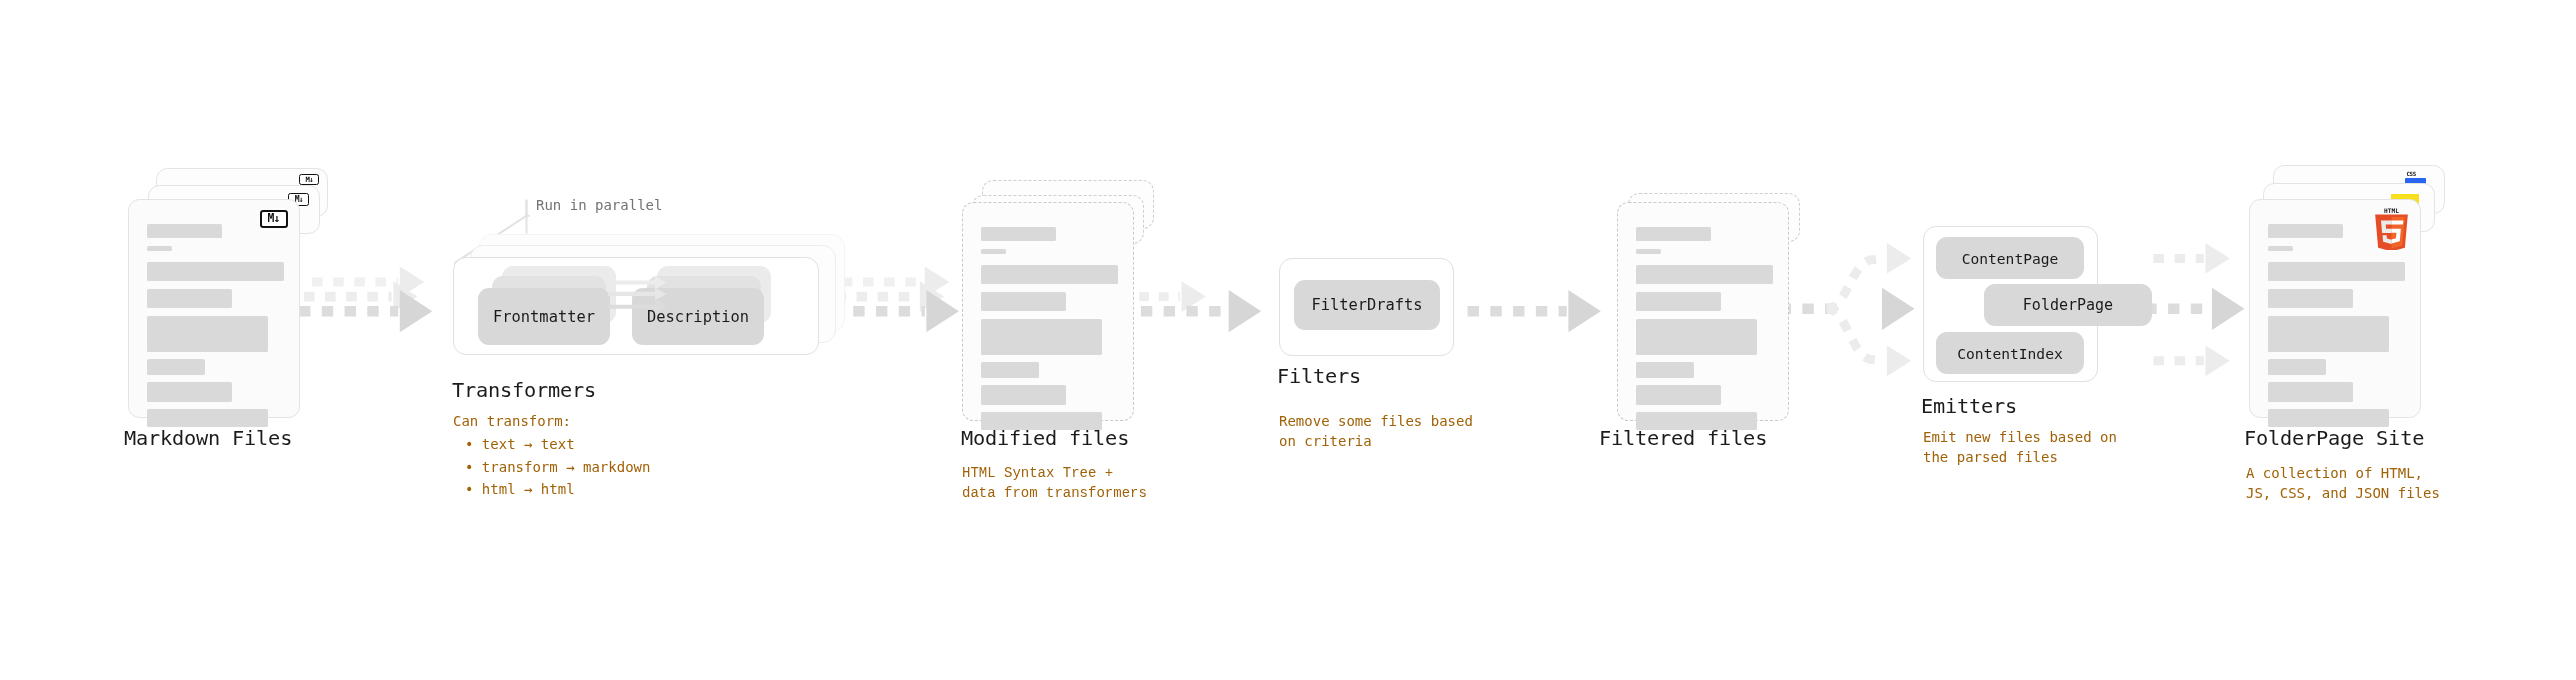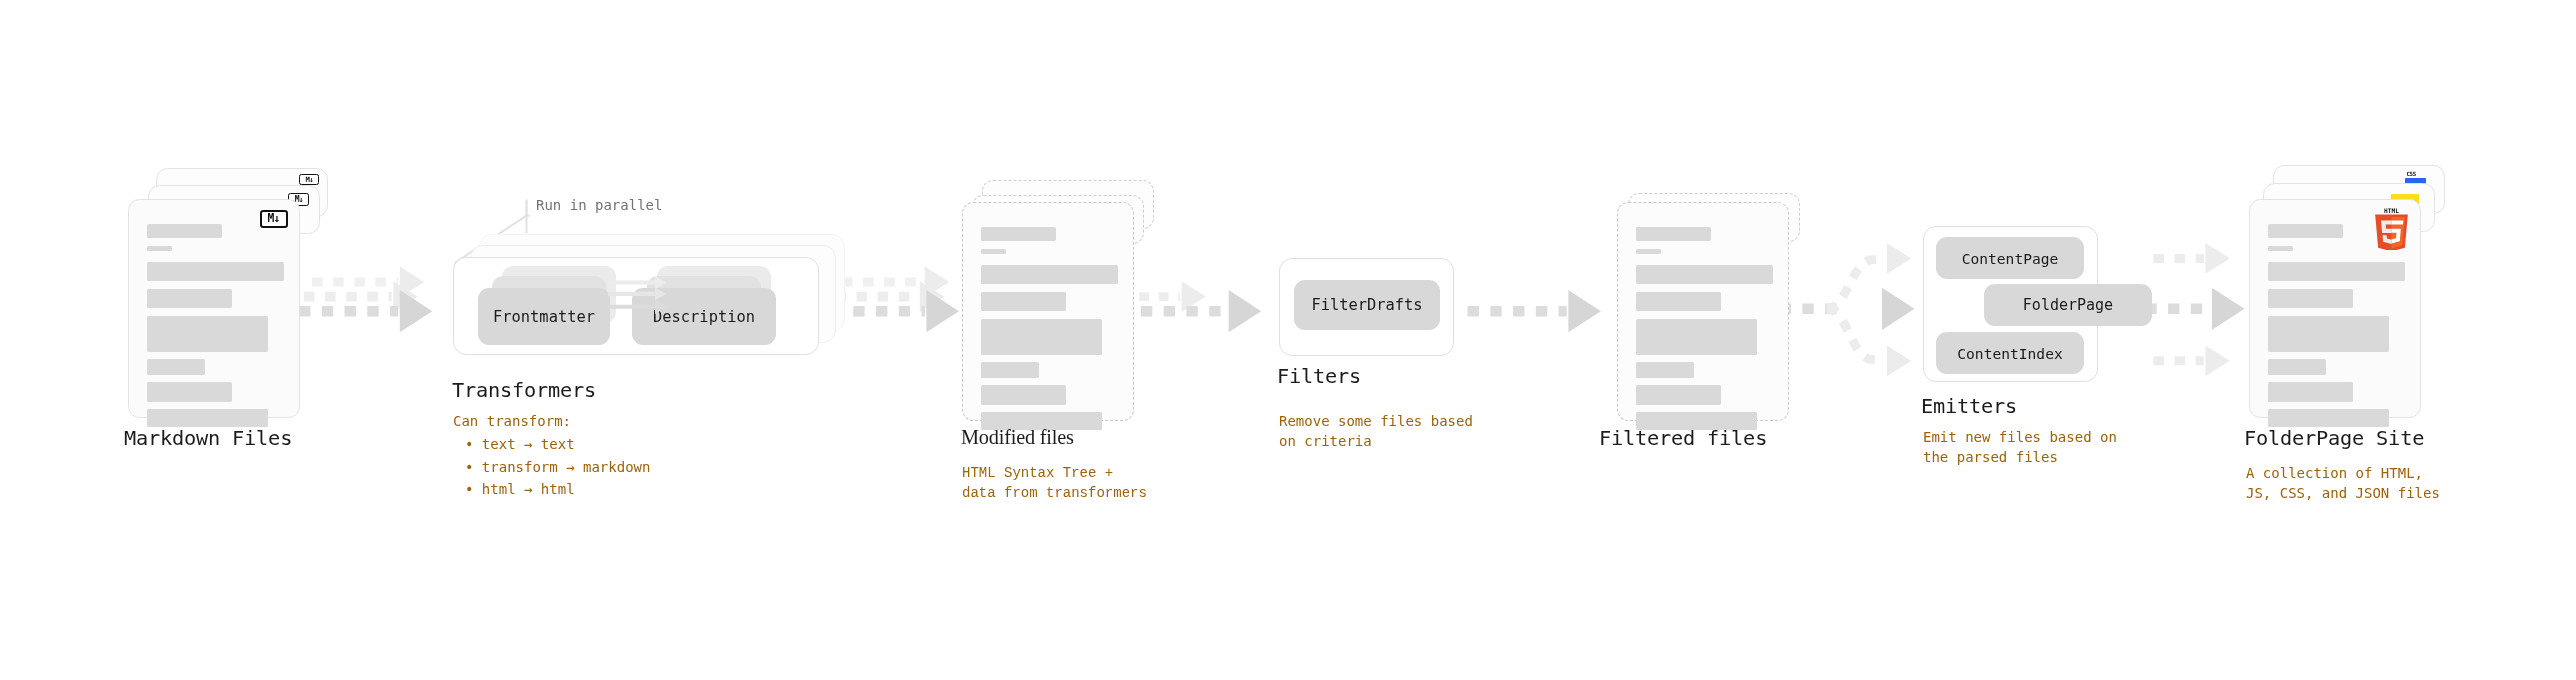--- a/index.html
+++ b/index.html
@@ -210,21 +210,21 @@
     <div class="groupbox faint2" style="left:479px; top:234px; width:366px; height:98px;"></div>
     <div class="groupbox faint1" style="left:470px; top:245px; width:366px; height:98px;"></div>
     <div class="groupbox" style="left:453px; top:257px; width:366px; height:98px;"></div>
 
     <div class="pill g1" style="left:502px; top:266px; width:114px; height:57px;"></div>
     <div class="pill g2" style="left:492px; top:276px; width:114px; height:57px;"></div>
     <div class="pill" style="left:478px; top:288px; width:132px; height:57px;">Frontmatter</div>
 
     <div class="pill g1" style="left:657px; top:266px; width:114px; height:57px;"></div>
     <div class="pill g2" style="left:647px; top:276px; width:114px; height:57px;"></div>
-    <div class="pill" style="left:632px; top:288px; width:144px; height:57px;">Description</div>
+    <div class="pill" style="left:632px; top:288px; width:132px; height:57px;">Description</div>
 
     <svg style="position:absolute; left:608px; top:268px; width:81px; height:89px;" viewBox="0 0 100 110" width="81" height="89">
       <line x1="0" y1="18" x2="58" y2="18" stroke="#ececec" stroke-width="5"></line>
       <polygon points="58,10 72,18 58,26" fill="#ececec"></polygon>
       <line x1="0" y1="32" x2="58" y2="32" stroke="#e6e6e6" stroke-width="5"></line>
       <polygon points="58,24 72,32 58,40" fill="#e6e6e6"></polygon>
       <line x1="0" y1="48" x2="58" y2="48" stroke="#dcdcdc" stroke-width="5"></line>
       <polygon points="58,39 74,48 58,57" fill="#dcdcdc"></polygon>
     </svg>
 
@@ -243,21 +243,21 @@
         <div class="ln h1"></div>
           <div class="ln tiny"></div>
         <div class="ln w100"></div>
           <div class="ln w62"></div>
         <div class="ln w88b"></div>
           <div class="ln w42"></div>
         <div class="ln w62b"></div>
           <div class="ln w88"></div>
       </div>
     </div>
-    <div class="cap-title" style="left:961px; top:426px;font-family:Liberation Serif, serif;">Modified files</div>
+    <div class="cap-title" style="left:961px; top:426px;">Modified files</div>
     <div class="cap-sub" style="left:962px; top:463px;font-family:Liberation Mono, monospace;">HTML Syntax Tree +
 data from transformers</div>
   </div>
 
   <div>
     <div class="groupbox" style="left:1279px; top:258px; width:175px; height:98px;"></div>
     <div class="pill" style="left:1294px; top:280px; width:146px; height:50px;">FilterDrafts</div>
     <div class="cap-title" style="left:1277px; top:364px;">Filters</div>
     <div class="cap-sub" style="left:1279px; top:411px;">Remove some files based
 on criteria</div>

